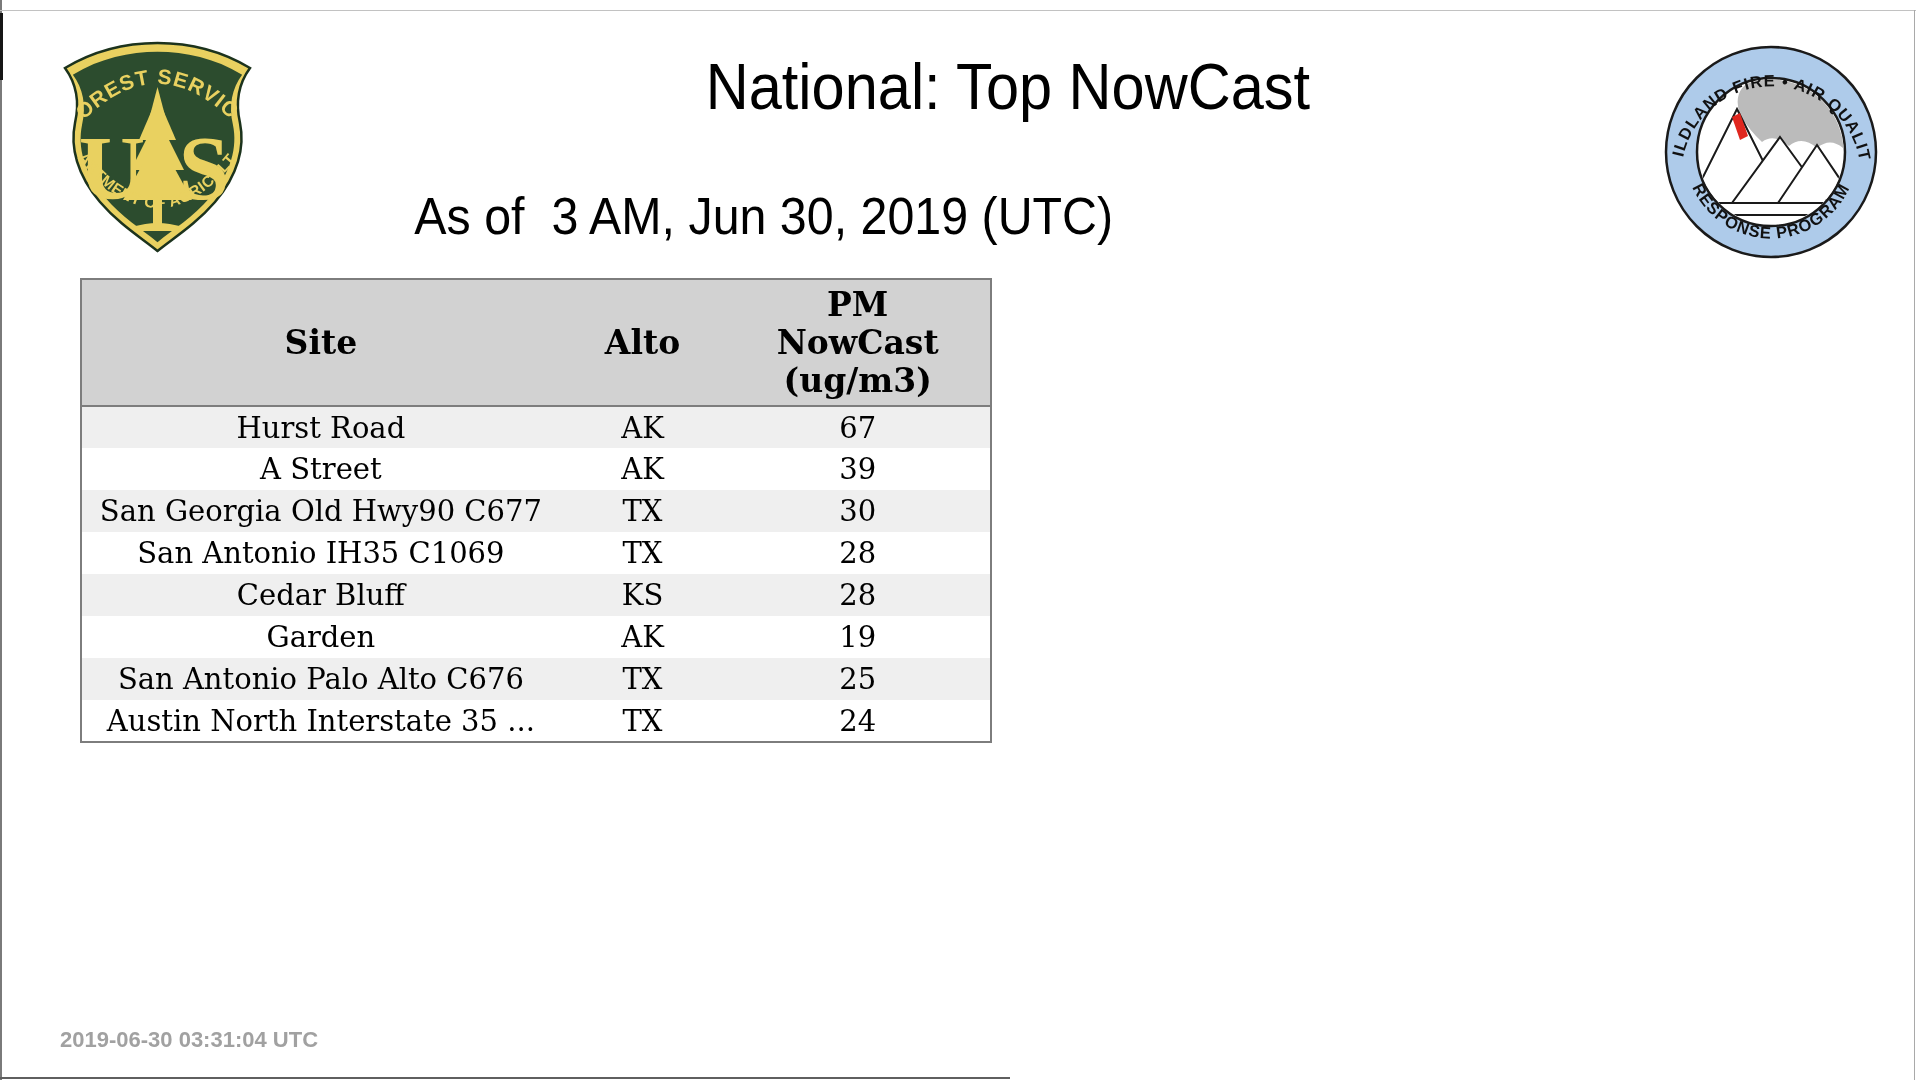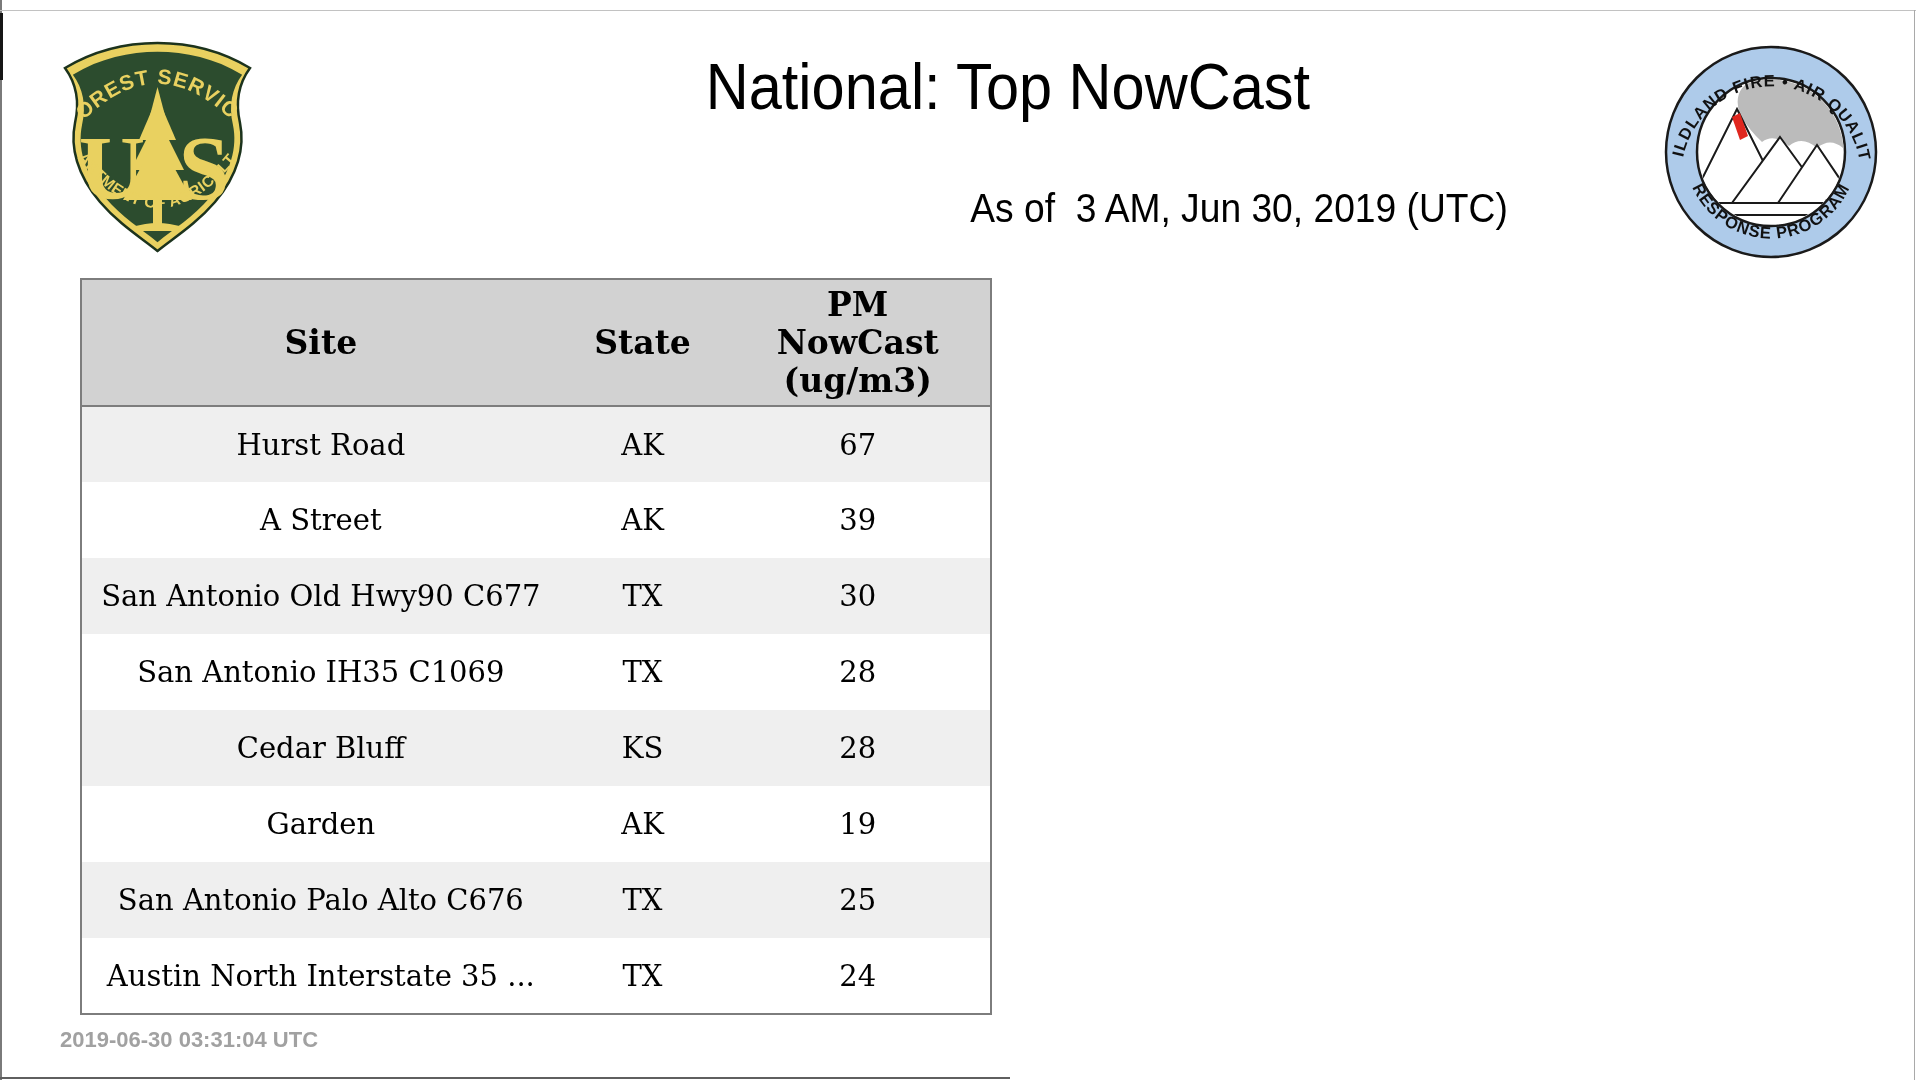--- a/index.html
+++ b/index.html
@@ -15,22 +15,22 @@
   .edge-right{left:1914px;top:10px;width:1px;height:1070px;background:#a9a9a9;}
   .edge-bottom{left:0;top:1077px;width:1010px;height:2px;background:#5f5f5f;}
 
   
   .page-title{
     position:absolute;left:0;top:50px;width:1920px;text-align:center;
     font-size:64px;color:#000;white-space:nowrap;padding-left:48px;
   }
   .page-title .squeeze{display:inline-block;transform:scaleX(0.93);transform-origin:center;}
   .page-subtitle{
-    position:absolute;left:0;top:186px;width:1528px;text-align:right;
-    font-size:40px;color:#000;white-space:pre;
+    position:absolute;left:0;top:186px;width:1528px;text-align:center;
+    font-size:52px;color:#000;white-space:pre;
   }
   .page-subtitle .squeeze{display:inline-block;transform:scaleX(0.93);transform-origin:center;white-space:pre;}
 
   .logo-left{position:absolute;left:55px;top:37px;width:205px;height:222px;}
   .logo-right{position:absolute;left:1662px;top:43px;width:218px;height:218px;}
 
   
   table.nowcast{
     position:absolute;left:80px;top:278px;width:912px;
     border-collapse:collapse;border:2px solid #7d7d7d;
@@ -38,21 +38,21 @@
   }
   table.nowcast thead tr{background:#d2d2d2;height:127px;}
   table.nowcast th{
     font-size:33px;font-weight:bold;text-align:center;vertical-align:middle;
     border-bottom:2px solid #7d7d7d;padding:0;color:#000;
   }
   table.nowcast th .hline{display:block;line-height:38px;}
   table.nowcast td{
     font-size:29px;text-align:center;vertical-align:middle;padding:0;color:#000;
   }
-  table.nowcast tbody tr{height:76px;border-radius:6px;}
+  table.nowcast tbody tr{height:42px;border-radius:6px;}
   table.nowcast tbody tr:nth-child(odd){background:#efefef;}
   table.nowcast tbody tr:nth-child(even){background:#ffffff;}
   .col-site{width:480px;}
   .col-state{width:166px;}
   .col-pm{width:266px;}
 
   .footer-timestamp{
     position:absolute;left:60px;top:1027px;font-size:22px;color:#a1a1a1;font-weight:bold;
   }
 </style>
@@ -124,41 +124,41 @@
 
 <table class="nowcast">
   <colgroup>
     <col class="col-site">
       <col class="col-state">
       <col class="col-pm">
   </colgroup>
   <thead>
     <tr>
       <th>Site</th>
-      <th>State</th>
+      <th>Alto</th>
       <th>
         <span class="hline">PM</span>
         <span class="hline">NowCast</span>
         <span class="hline">(ug/m3)</span>
       </th>
     </tr>
   </thead>
   <tbody>
       <tr>
         <td>Hurst Road</td>
         <td>AK</td>
         <td>67</td>
       </tr>
       <tr>
         <td>A Street</td>
         <td>AK</td>
         <td>39</td>
       </tr>
       <tr>
-        <td>San Antonio Old Hwy90 C677</td>
+        <td>San Georgia Old Hwy90 C677</td>
         <td>TX</td>
         <td>30</td>
       </tr>
       <tr>
         <td>San Antonio IH35 C1069</td>
         <td>TX</td>
         <td>28</td>
       </tr>
       <tr>
         <td>Cedar Bluff</td>

